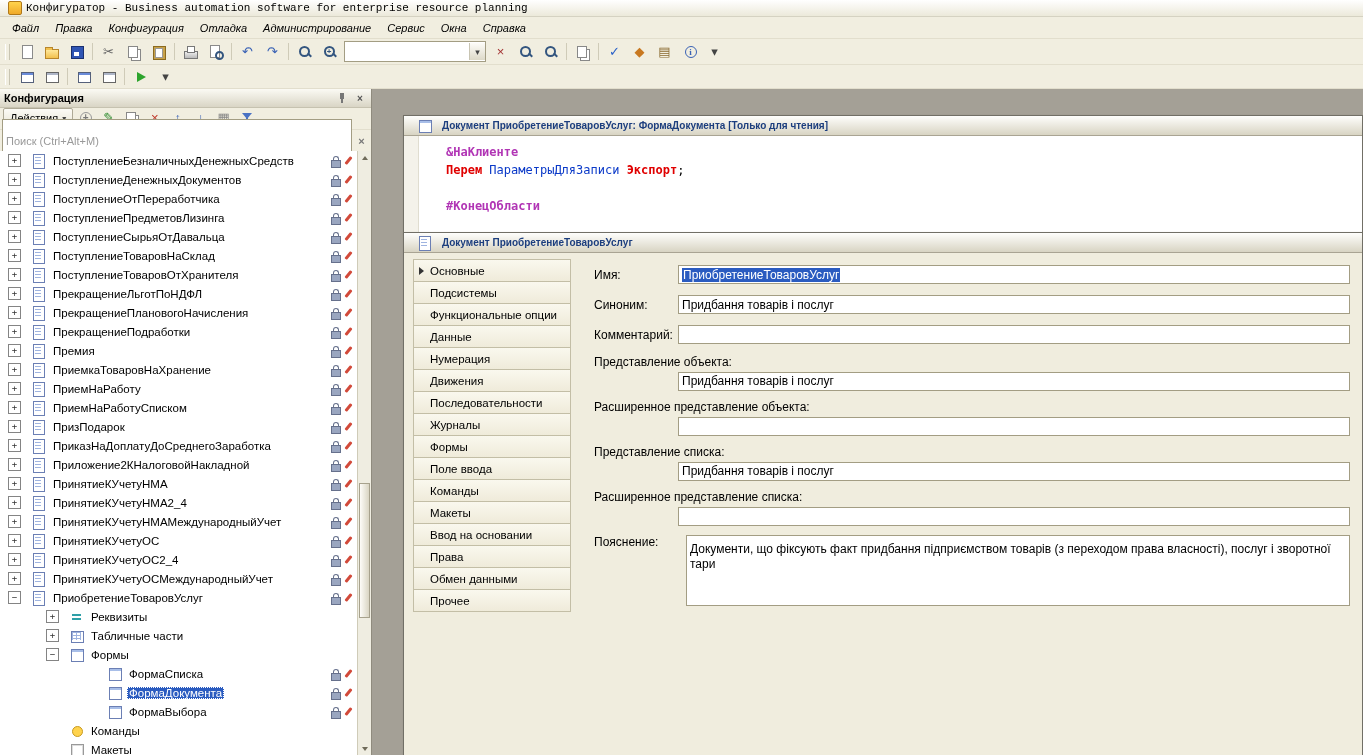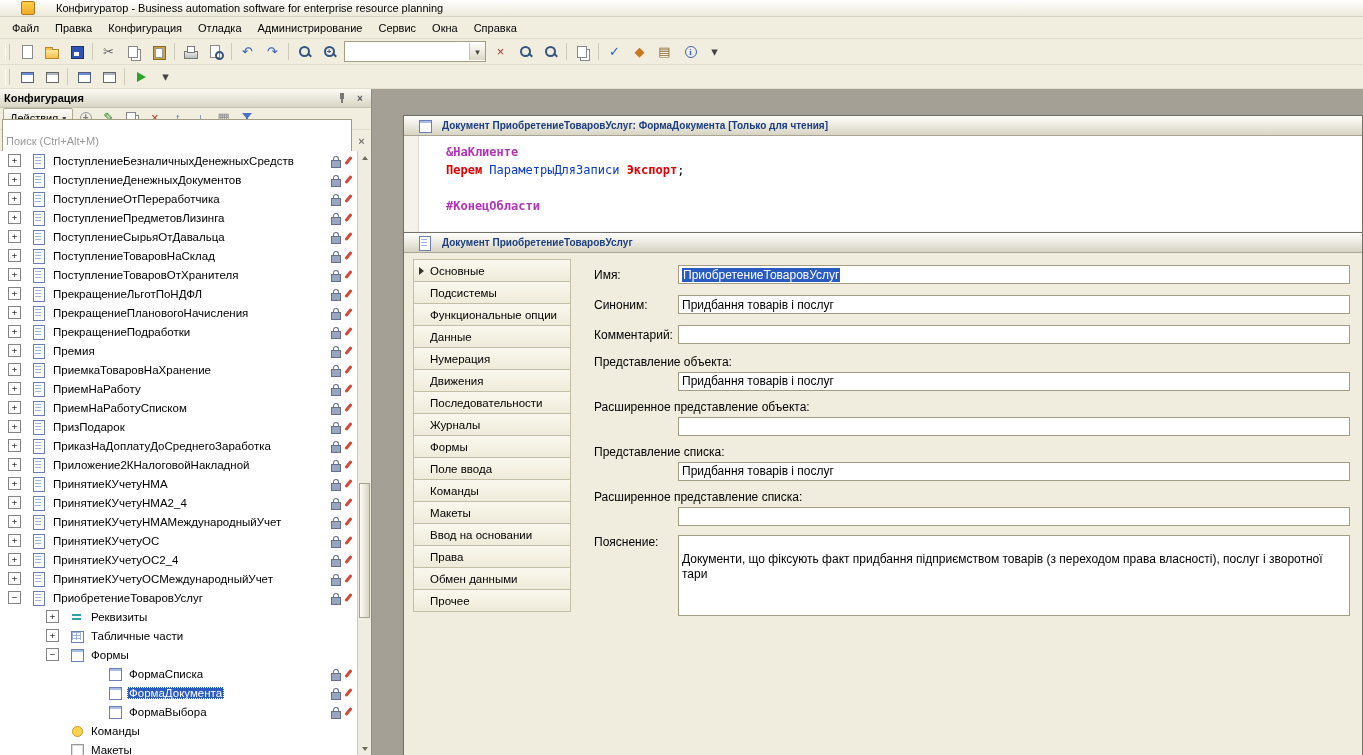--- a/index.html
+++ b/index.html
@@ -1,22 +1,22 @@
 <!DOCTYPE html>
 <html><head>
 <meta charset="utf-8">
 <style>
   html,body{margin:0;padding:0;width:1363px;height:755px;overflow:hidden;
     font-family:"Liberation Sans",sans-serif;font-size:11px;background:#F1EEE0;color:#000;}
   
   #titlebar{position:absolute;left:0;top:0;right:0;height:16px;background:linear-gradient(#FFFFFF,#ECE9DA);
-    border-bottom:1px solid #D5D2C2;display:flex;align-items:center;gap:21px;padding-left:21px;}
+    border-bottom:1px solid #D5D2C2;display:flex;align-items:center;gap:4px;padding-left:8px;font-family:Liberation Mono, monospace;}
   .applogo{width:12px;height:12px;background:linear-gradient(#FFD34D,#F0A928);border:1px solid #B07818;border-radius:2px;flex:none;}
   #menubar{position:absolute;left:0;top:17px;right:0;height:21px;display:flex;align-items:center;
-    background:#F1EEE0;border-bottom:1px solid #E2DECD;padding-left:4px;}
+    background:#F1EEE0;border-bottom:1px solid #E2DECD;padding-left:4px;font-style:italic;}
   .menu-item{padding:3px 8px;cursor:default;}
   .toolbar{position:absolute;left:0;right:0;display:flex;align-items:center;padding-left:4px;
     background:#F1EEE0;border-bottom:1px solid #E2DECD;}
   #toolbar1{top:39px;height:25px;}
   #toolbar2{top:65px;height:23px;}
   .grip{width:3px;height:16px;border-left:1px solid #FFFFFF;border-right:1px solid #C8C4B2;margin:0 4px 0 1px;flex:none;}
   .tbtn{width:23px;height:21px;display:inline-flex;align-items:center;justify-content:center;flex:none;border:1px solid transparent;}
   .tsep{width:1px;height:17px;background:#CFCBB8;margin:0 3px;flex:none;}
   .tcombo{display:inline-flex;align-items:center;height:19px;background:#fff;border:1px solid #A39D83;margin:0 2px;flex:none;}
   .tcombo-input{width:118px;height:15px;border:none;outline:none;font:11px "Liberation Sans",sans-serif;padding:0 3px;}
@@ -121,21 +121,21 @@
   .tab.selected::before{content:"";position:absolute;left:5px;top:7px;border-left:5px solid #333;border-top:4px solid transparent;border-bottom:4px solid transparent;}
   #props-fields{position:absolute;left:190px;top:32px;right:12px;font-size:12px;}
   .frow{display:flex;align-items:center;margin-bottom:11px;}
   .frow.top{align-items:flex-start;}
   .flabel{width:84px;flex:none;}
   .fstack{margin-bottom:9px;}
   .flabel-b{margin:0 0 3px 0;}
   .findent{margin-left:84px;}
   .finput{flex:1;min-height:15px;background:#fff;border:1px solid #A39D83;padding:1px 3px;display:flex;align-items:center;overflow:hidden;white-space:nowrap;}
   .fstack .finput{display:block;}
-  .ftext{height:62px;align-items:flex-start;white-space:normal;line-height:15px;padding-top:16px;}
+  .ftext{height:62px;align-items:flex-start;white-space:normal;line-height:15px;padding-top:6px;margin-left:8px;}
   .sel{background:#2A5BC0;color:#fff;padding:0 1px;}
 </style>
 </head>
 <body>
 
 <div id="titlebar">
   <span class="applogo"></span>
   <span>Конфигуратор - Business automation software for enterprise resource planning</span>
 </div>
 

